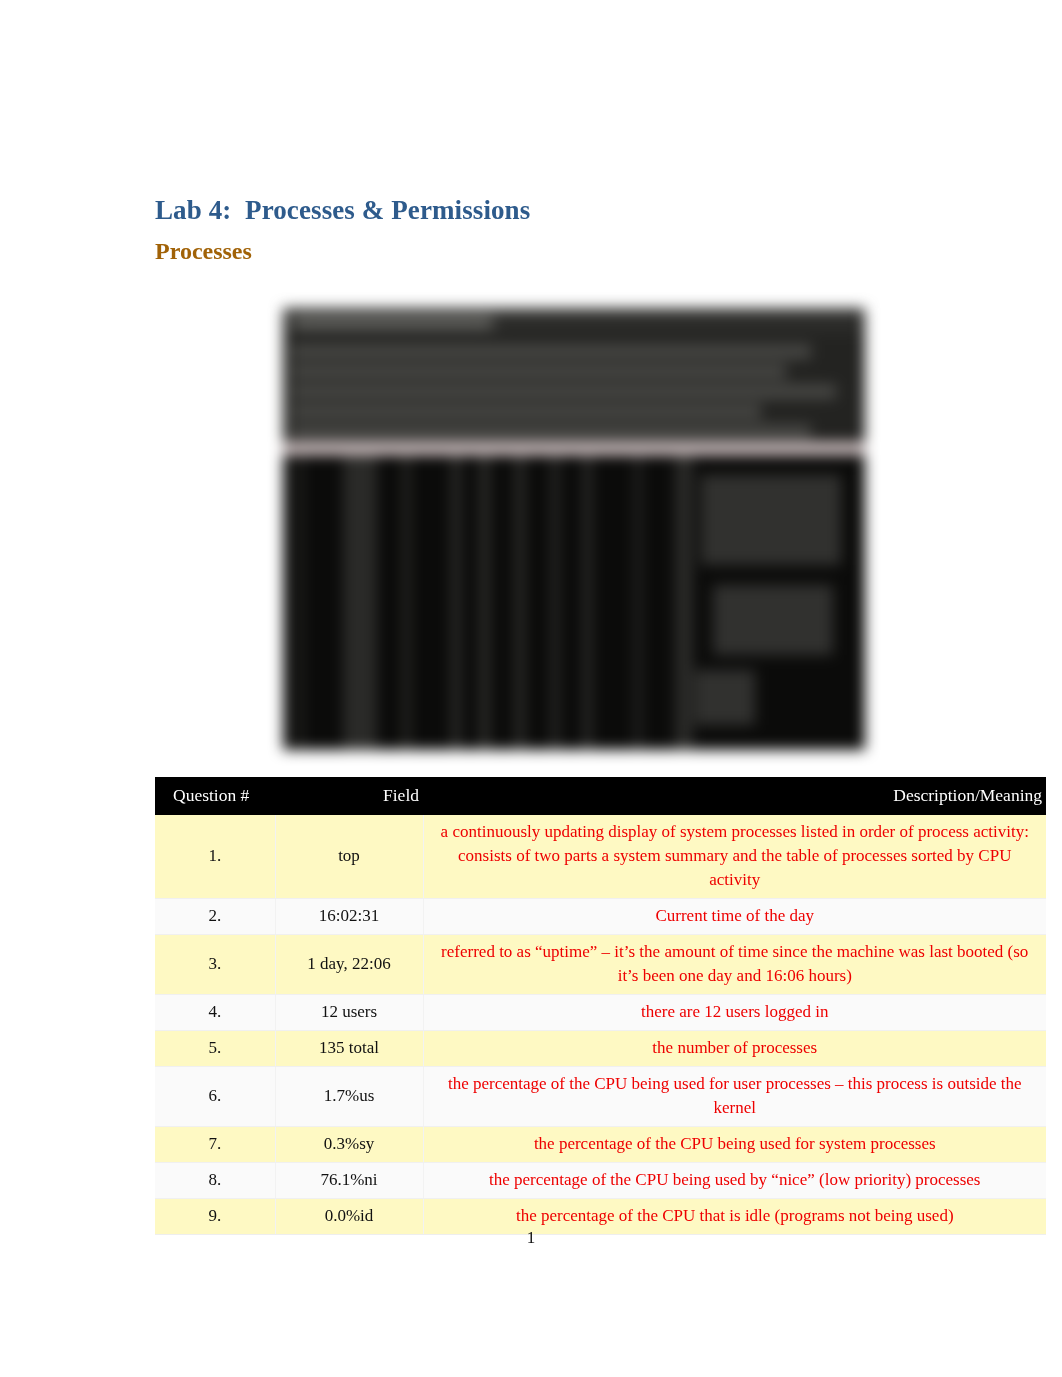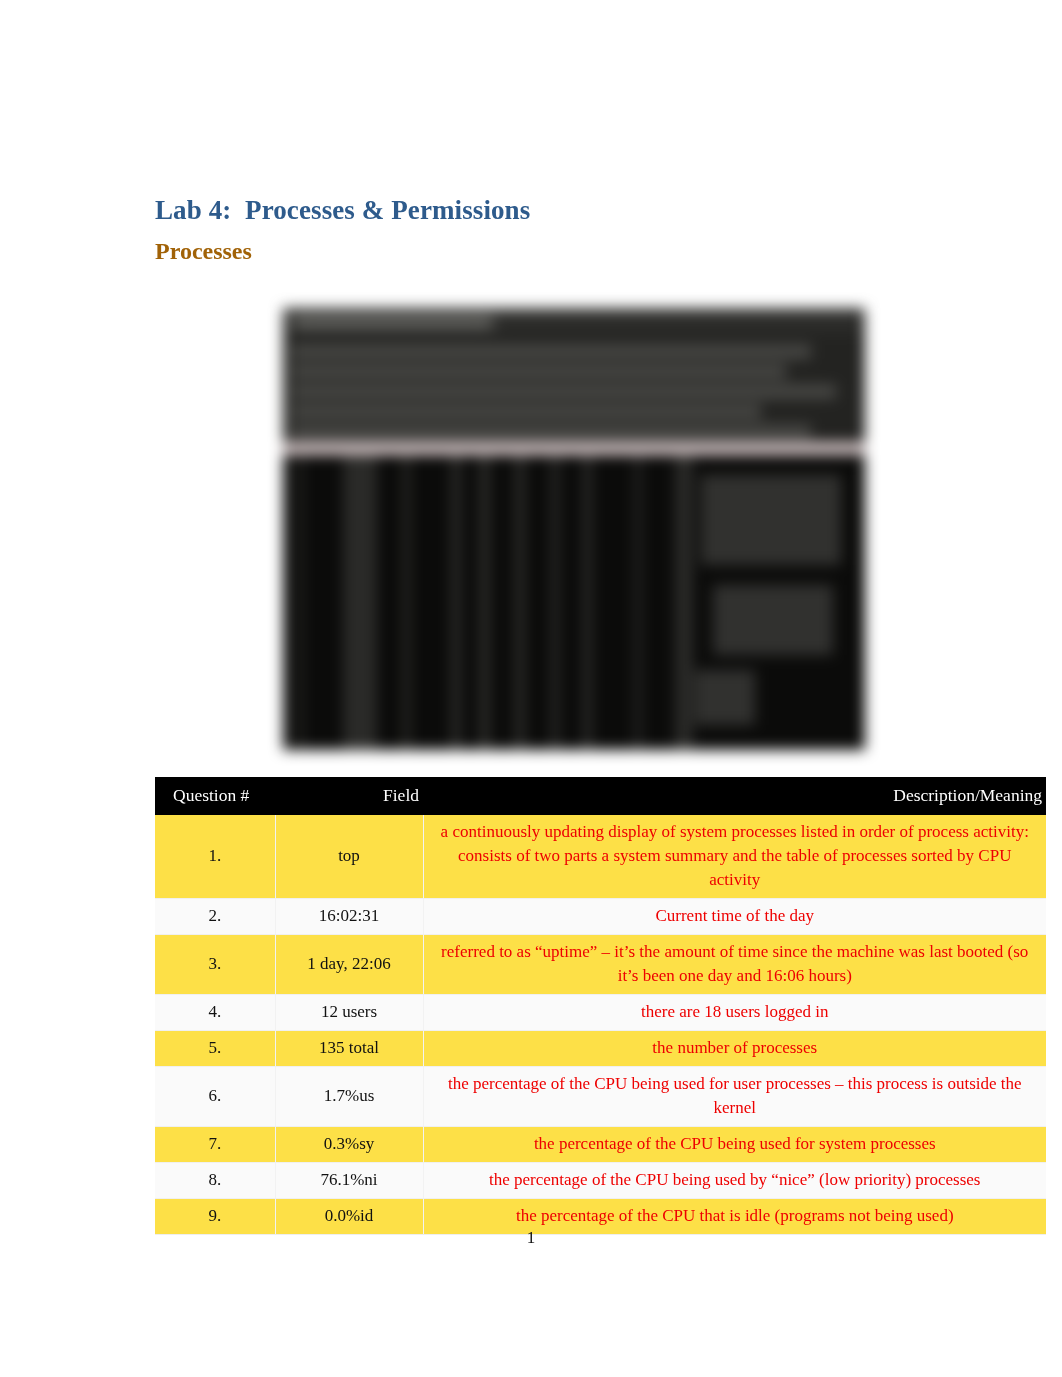--- a/index.html
+++ b/index.html
@@ -159,21 +159,21 @@
   .tbl thead th.h-q { text-align: left; padding-left: 18px; }
 
   .tbl tbody td {
     font-size: 17px;
     line-height: 24px;
     padding: 5px 6px 6px 6px;
     text-align: center;
     vertical-align: middle;
     border-bottom: 1px solid #f0f0f0;
     border-right: 1px solid #f2f2f2;
-    background: #fde047;
+    background: #fef9c3;
     color: #111111;
   }
   .tbl tbody tr:nth-child(even) td { background: #fafafa; }
   .tbl tbody td:last-child { border-right: none; }
   .tbl tbody td.desc {
     color: #ee0000;
     padding-left: 16px;
     padding-right: 16px;
   }
   .tbl tbody tr:last-child td { border-bottom: 1px solid #eeeeee; }
@@ -255,21 +255,21 @@
         <td class="desc">Current time of the day</td>
       </tr>
       <tr>
         <td>3.</td>
         <td>1 day, 22:06</td>
         <td class="desc">referred to as “uptime” – it’s the amount of time since the machine was last booted (so it’s been one day and 16:06 hours)</td>
       </tr>
       <tr>
         <td>4.</td>
         <td>12 users</td>
-        <td class="desc">there are 18 users logged in</td>
+        <td class="desc">there are 12 users logged in</td>
       </tr>
       <tr>
         <td>5.</td>
         <td>135 total</td>
         <td class="desc">the number of processes</td>
       </tr>
       <tr>
         <td>6.</td>
         <td>1.7%us</td>
         <td class="desc">the percentage of the CPU being used for user processes – this process is outside the kernel</td>

